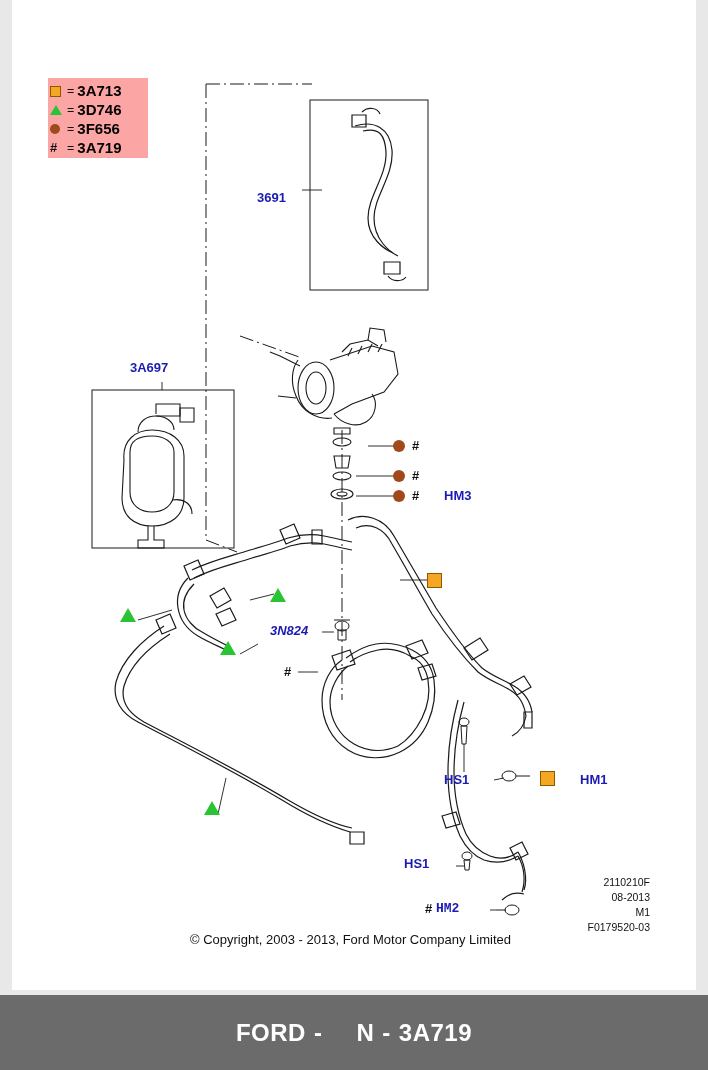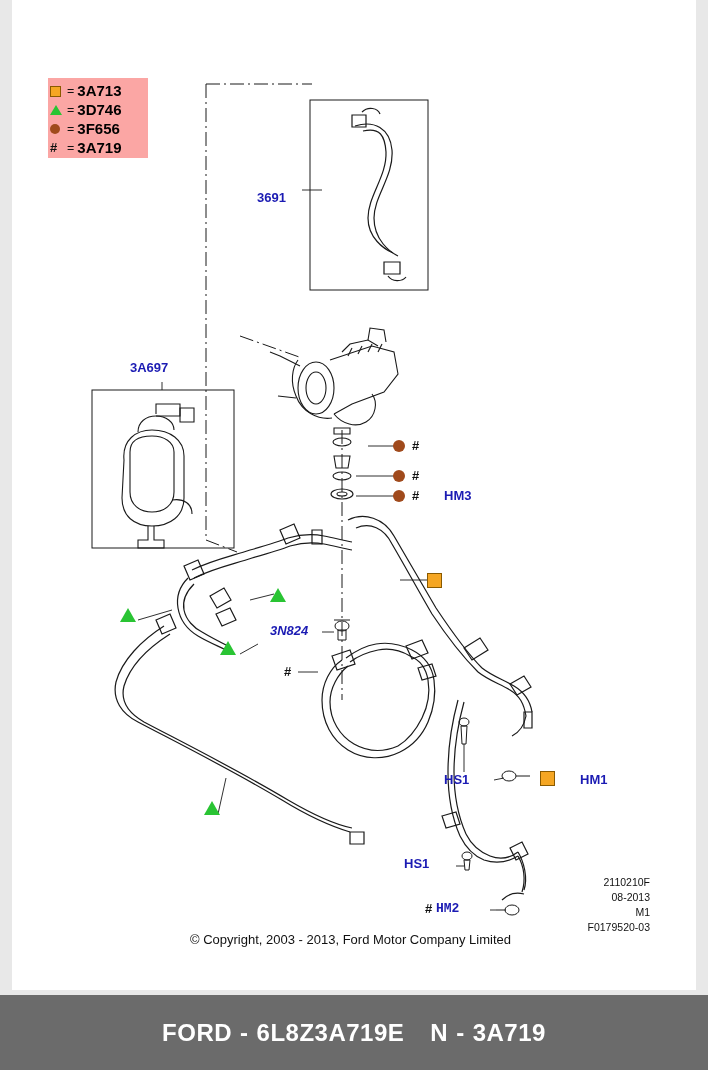--- a/index.html
+++ b/index.html
@@ -414,21 +414,20 @@
     </div>
 
   </div>
 
   <div class="footer">
     <div class="footer-inner">
       <span>FORD</span>
       <span style="display:inline-block;width:8px;"></span>
       <span>-</span>
       <span style="display:inline-block;width:8px;"></span>
-      <span>6L8Z3A719E</span>
       <span class="footer-sep"></span>
       <span>N</span>
       <span style="display:inline-block;width:8px;"></span>
       <span>-</span>
       <span style="display:inline-block;width:8px;"></span>
       <span>3A719</span>
     </div>
   </div>
 
 </div>

